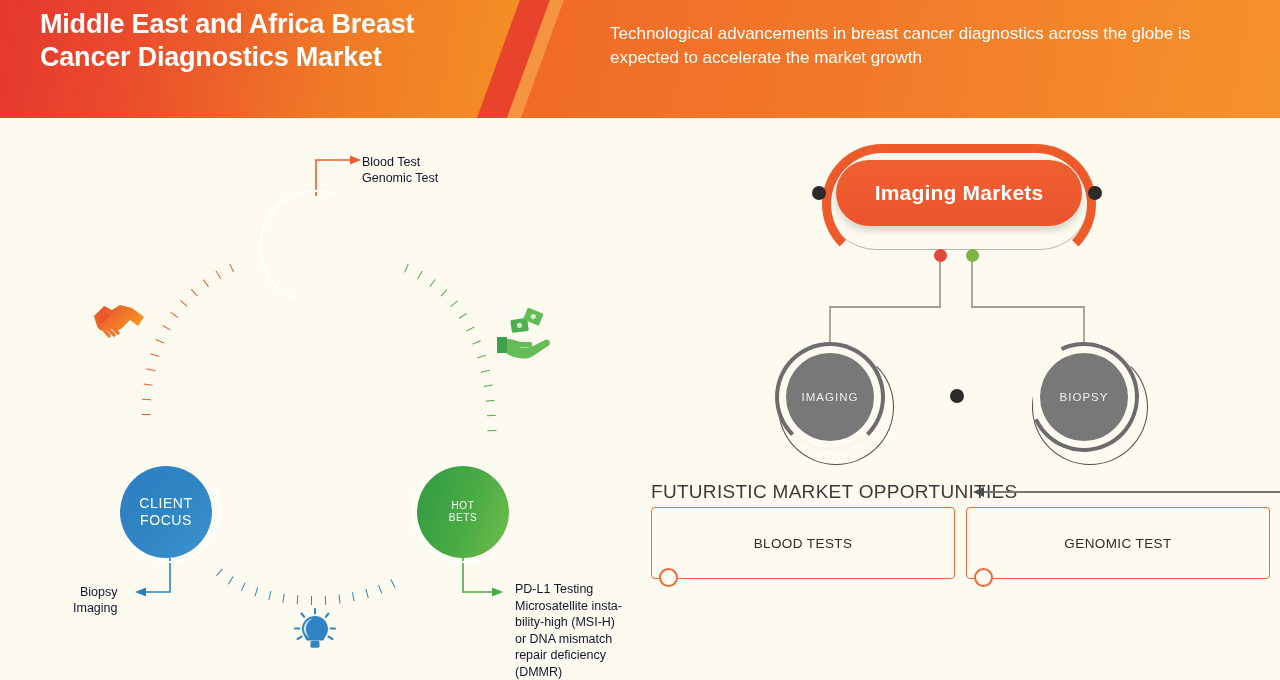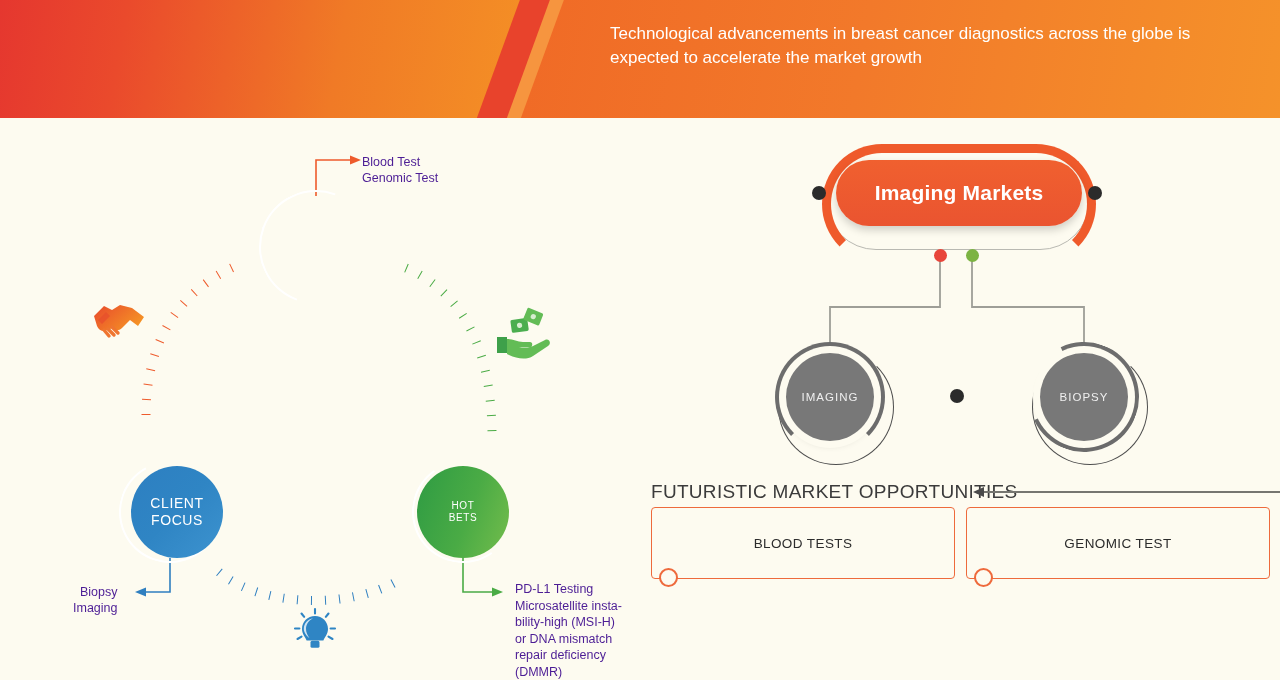--- a/index.html
+++ b/index.html
@@ -55,36 +55,36 @@
     border:2px solid #ffffff;
   }
 
   #clients-potential { left:265px; top:196px; width:102px; height:102px;
     background:linear-gradient(135deg,#e8482d 0%,#ef6a28 45%,#f59324 100%);
     font-size:14.5px; z-index:4; }
   #clients-ring { left:259px; top:190px; width:114px; height:114px;
     border-color:transparent; border-top-color:#fff; border-left-color:#fff;
     transform:rotate(-25deg); z-index:3; }
 
-  #client-focus { left:131px; top:466px; width:92px; height:92px;
+  #client-focus { left:120px; top:466px; width:92px; height:92px;
     background:linear-gradient(135deg,#2d7fc1 0%,#2f85c4 50%,#3d93cf 100%);
     font-size:14px; z-index:4; }
   #client-ring { left:119px; top:461px; width:102px; height:102px;
     border-color:transparent; border-bottom-color:#fff; border-left-color:#fff; border-right-color:#fff;
     transform:rotate(16deg); z-index:3; }
 
   #hot-bets { left:417px; top:466px; width:92px; height:92px;
     background:linear-gradient(110deg,#2e9b43 0%,#4aab45 55%,#74bd4c 100%);
     font-size:10px; z-index:4; }
   #hot-ring { left:412px; top:461px; width:102px; height:102px;
     border-color:transparent; border-bottom-color:#fff; border-left-color:#fff;
     transform:rotate(10deg); z-index:3; }
 
   .side-label {
-    position:absolute; font-size:12.5px; color:#4c1d95; line-height:1.25; white-space:pre-line;
+    position:absolute; font-size:12.5px; color:#0f172a; line-height:1.25; white-space:pre-line;
   }
   #lbl-blood { left:362px; top:155px; }
   #lbl-biopsy { left:73px; top:585px; text-align:right; }
   #lbl-pdl1 { left:515px; top:581px; line-height:1.32; }
 
   
   .fm-arc-top {
     position:absolute; left:822px; top:144px; width:274px; height:120px;
     border:9px solid transparent; border-top-color:#ef5a2b;
     border-left-color:#ef5a2b; border-right-color:#ef5a2b;
@@ -171,20 +171,21 @@
 </head>
 <body>
 
 <div class="stage">
 
   <div class="header">
     <div class="hdr-left-bg"></div>
     <div class="hdr-right-bg"></div>
     <div class="hdr-stripe"></div>
     <div class="hdr-stripe2"></div>
+    <div class="hdr-title">Middle East and Africa Breast Cancer Diagnostics Market</div>
     <div class="hdr-sub">Technological advancements in breast cancer diagnostics across the globe is expected to accelerate the market growth</div>
   </div>
 
   <svg class="ov under">
 
     <path d="M 146,415 C 146,340 180,290 238,265" fill="none" stroke="#ee5b2c" stroke-width="9" stroke-dasharray="1 14" stroke-linecap="butt"></path>
 
     <path d="M 406,268 C 462,292 492,348 492,436" fill="none" stroke="#4aab45" stroke-width="9" stroke-dasharray="1 14" stroke-linecap="butt"></path>
 
     <path d="M 219,572 C 262,608 352,609 399,580" fill="none" stroke="#2f7fc0" stroke-width="9" stroke-dasharray="1 13" stroke-linecap="butt"></path>

